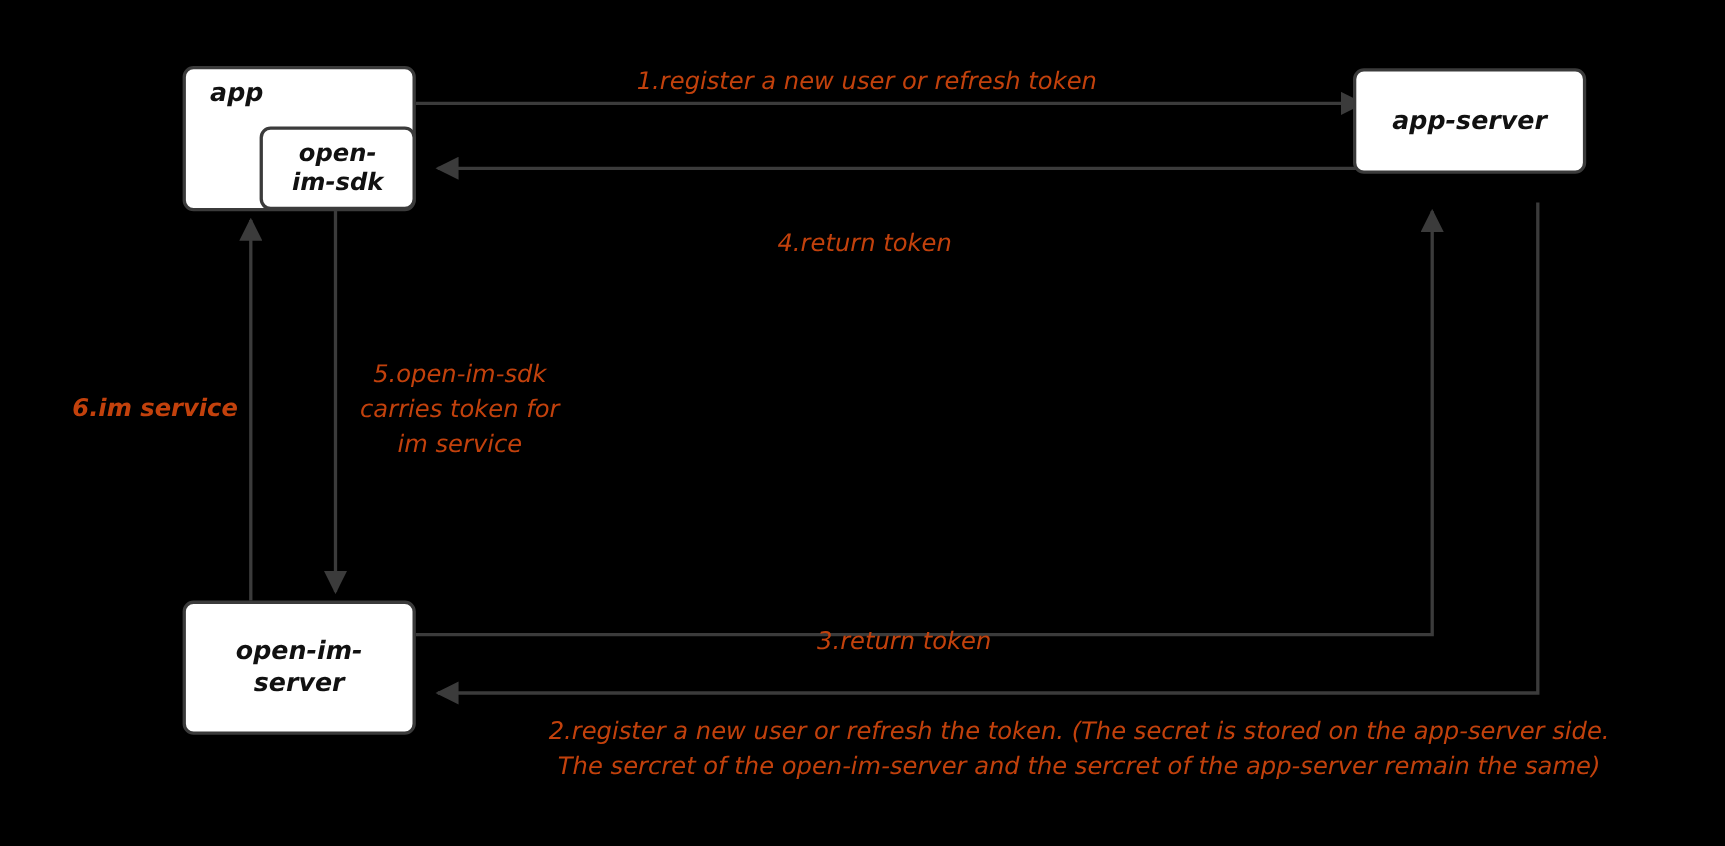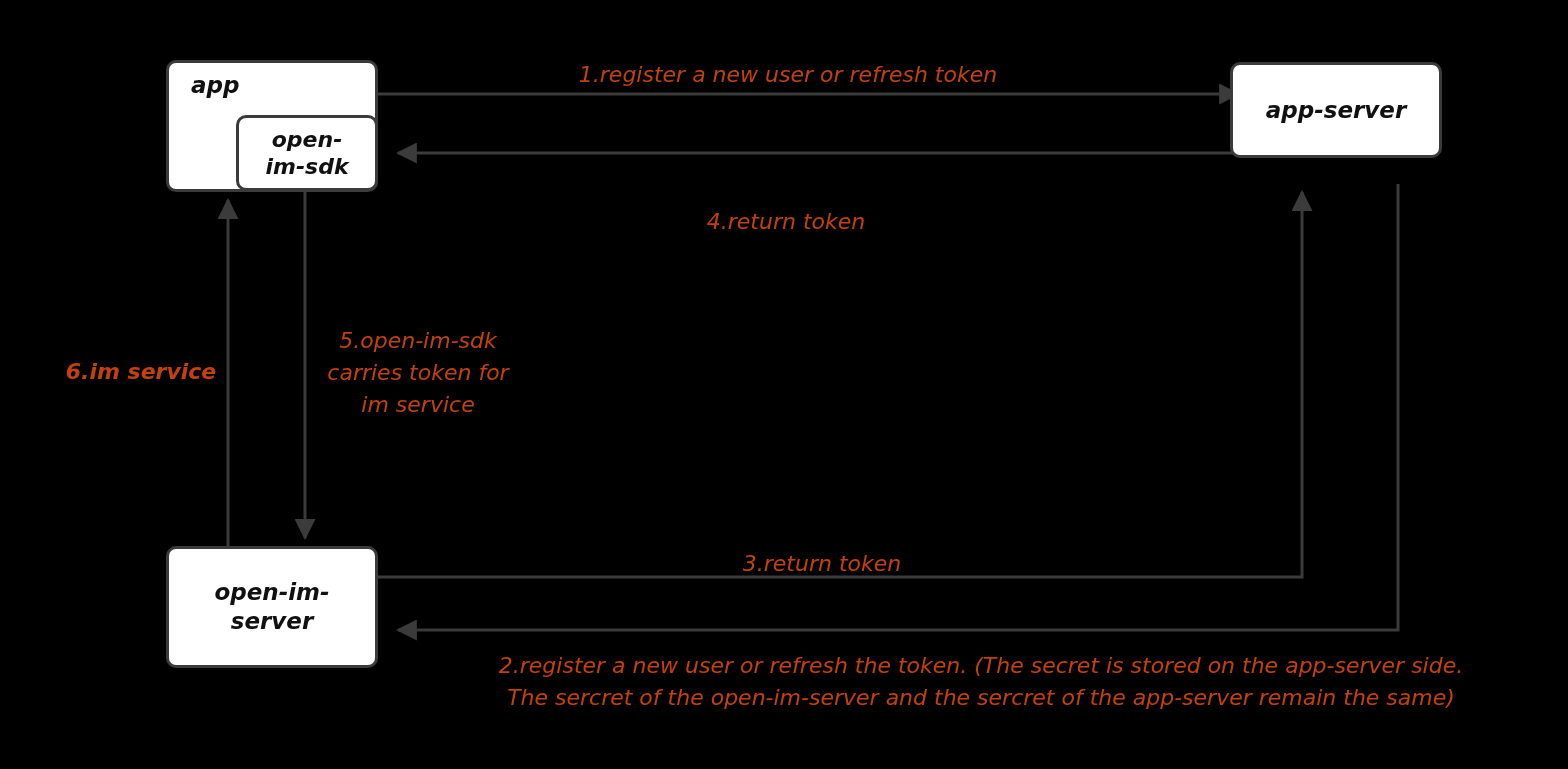--- a/index.html
+++ b/index.html
@@ -75,21 +75,21 @@
     font-size: 22px;
     line-height: 1.45;
     text-align: center;
     z-index: 2;
     white-space: pre-line;
   }
   #label-1 { left: 556px; top: 59px; width: 464px; }
   #label-4 { left: 600px; top: 170px; width: 372px; margin-top: 36px; }
   #label-6 { left: 46px;  top: 356px; width: 190px; font-weight: bold; }
   #label-5 { left: 306px; top: 325px; width: 224px; }
-  #label-3 { left: 636px; top: 548px; width: 372px; }
+  #label-3 { left: 636px; top: 568px; width: 372px; }
   #label-2 { left: 436px; top: 650px; width: 1090px; text-align: center; }
 </style>
 </head>
 <body>
 
 <svg id="canvas" viewBox="0 0 1568 769" xmlns="http://www.w3.org/2000/svg">
   <defs>
     <marker id="arrow" viewBox="0 0 10 10" refX="9" refY="5" markerWidth="7" markerHeight="7" orient="auto-start-reverse">
       <path d="M 0 0 L 10 5 L 0 10 z" fill="#3b3b3b"></path>
     </marker>

